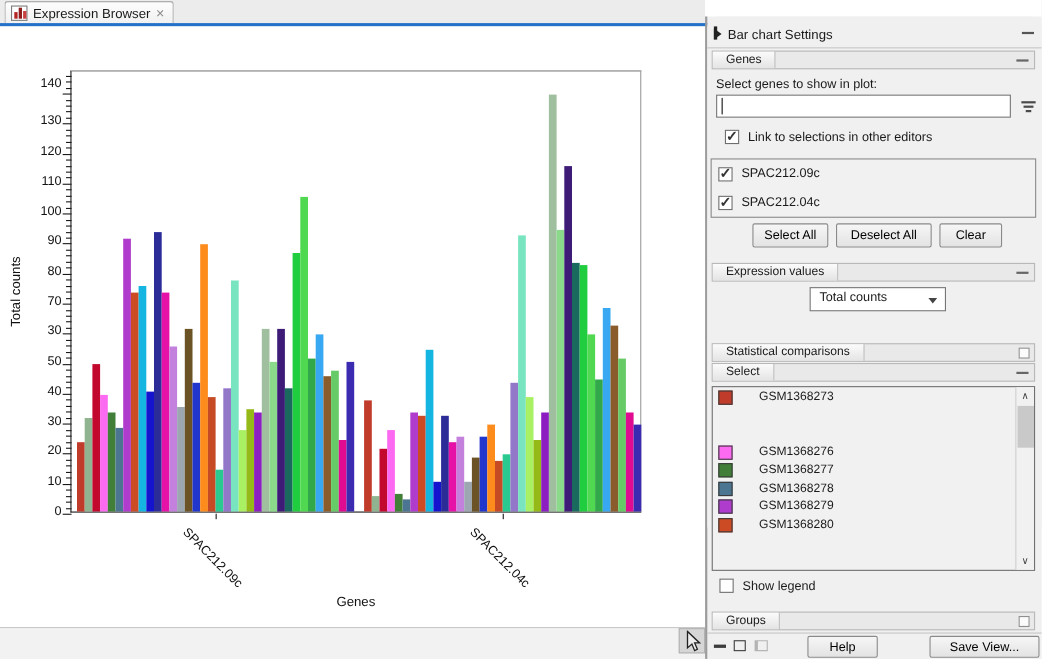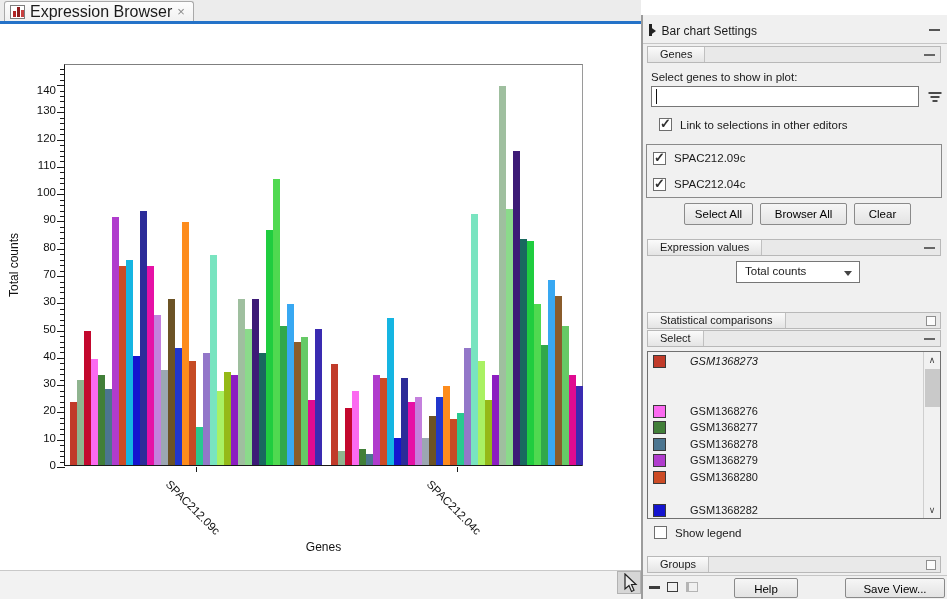--- a/index.html
+++ b/index.html
@@ -9,21 +9,21 @@
   
   .tabbar { position:absolute; left:0; top:0; width:641px; height:21px; background:#ececec; }
   .tab { position:absolute; left:4px; top:1px; height:20px; display:flex; align-items:center; gap:5px;
          padding:0 8px 0 5px; background:linear-gradient(#fdfdfd,#f1f1f1); border:1px solid #a9a9a9; border-bottom:none;
          border-radius:3px 3px 0 0; }
   .tabicon { position:relative; width:15px; height:14px; background:#fff; border:1px solid #7d7d7d; }
   .tabicon i { position:absolute; bottom:1px; width:3px; }
   .tabicon i:nth-child(1){ left:2px; height:6px; background:#b22525; }
   .tabicon i:nth-child(2){ left:6px; height:10px; background:#8f1d1d; }
   .tabicon i:nth-child(3){ left:10px; height:7px; background:#c84040; }
-  .tabtitle { font-size:16px; white-space:nowrap; }
+  .tabtitle { font-size:12px; white-space:nowrap; }
   .tabclose { color:#8a8a8a; font-size:13px; line-height:12px; cursor:default; }
   .accent { position:absolute; left:0; top:21px; width:643px; height:3px; background:#2472c8; }
 
   
   .chart-area { position:absolute; left:0; top:24px; width:641px; height:546px; background:#ffffff; }
   .plot { position:absolute; left:64px; top:40px; width:519px; height:402px; background:#fff;
           border-left:1.5px solid #1a1a1a; border-bottom:1.5px solid #1a1a1a;
           border-top:1.5px solid #7f7f7f; border-right:1px solid #9a9a9a; }
   .bar { position:absolute; bottom:0; }
   .ytick { position:absolute; height:1px; background:#1a1a1a; }
@@ -274,21 +274,21 @@
       <div class="ylabel" style="left: 20px; top: 325.9px;">40</div>
       <div class="ylabel" style="left: 20px; top: 298.6px;">50</div>
       <div class="ylabel" style="left: 20px; top: 271.3px;">30</div>
       <div class="ylabel" style="left: 20px; top: 244px;">70</div>
       <div class="ylabel" style="left: 20px; top: 216.7px;">80</div>
       <div class="ylabel" style="left: 20px; top: 189.4px;">90</div>
       <div class="ylabel" style="left: 20px; top: 162.1px;">100</div>
       <div class="ylabel" style="left: 20px; top: 134.9px;">110</div>
       <div class="ylabel" style="left: 20px; top: 107.6px;">120</div>
       <div class="ylabel" style="left: 20px; top: 80.3px;">130</div>
-      <div class="ylabel" style="left: 20px; top: 60px;">140</div>
+      <div class="ylabel" style="left: 20px; top: 46px;">140</div>
     </div>
 
   <div class="toolstrip">
     
     
     
     
     
   </div>
 
@@ -335,21 +335,21 @@
         </div>
         <div class="grow" style="top: 27px;">
           <div class="cb">
             <span class="tick">✓</span>
           </div>
           <div class="glabel">SPAC212.04c</div>
         </div>
       </div>
 
     <button class="pbtn" style="left:41px; top:188px; width:69px;">Select All</button>
-    <button class="pbtn" style="left:117px; top:188px; width:87px;">Browser All</button>
+    <button class="pbtn" style="left:117px; top:188px; width:87px;">Deselect All</button>
     <button class="pbtn" style="left:211px; top:188px; width:57px;">Clear</button>
 
     <div class="sh" style="top:224px;">
       <span class="sh-label">Expression values</span>
       <span class="sh-min"></span>
     </div>
     <div class="combo">
       <span class="combo-text">Total counts</span>
       <span class="combo-arrow"></span>
     </div>
@@ -363,21 +363,21 @@
     <div class="sh" style="top:315px;">
       <span class="sh-label">Select</span>
       <span class="sh-min"></span>
     </div>
     <div class="samplist" id="sample-list">
       <div class="sscroll">
         <span class="sarrow" style="top:0;">∧</span>
         <span class="sarrow" style="bottom:0;">∨</span>
         <span class="sthumb"></span>
       </div>
-    <div class="srow" style="top: 2px; font-style: italic;">
+    <div class="srow" style="top: 2px;">
           <div class="swatch" style="background: rgb(193, 59, 42);"></div>
           <div class="slabel">GSM1368273</div>
         </div>
         <div class="srow" style="top: 51.7px;">
           <div class="swatch" style="background: rgb(251, 106, 240);"></div>
           <div class="slabel">GSM1368276</div>
         </div>
         <div class="srow" style="top: 68.2px;">
           <div class="swatch" style="background: rgb(65, 127, 56);"></div>
           <div class="slabel">GSM1368277</div>
@@ -386,24 +386,20 @@
           <div class="swatch" style="background: rgb(75, 117, 144);"></div>
           <div class="slabel">GSM1368278</div>
         </div>
         <div class="srow" style="top: 101.3px;">
           <div class="swatch" style="background: rgb(176, 60, 205);"></div>
           <div class="slabel">GSM1368279</div>
         </div>
         <div class="srow" style="top: 117.9px;">
           <div class="swatch" style="background: rgb(204, 75, 37);"></div>
           <div class="slabel">GSM1368280</div>
-        </div>
-        <div class="srow" style="top: 151px;">
-          <div class="swatch" style="background: rgb(20, 20, 207);"></div>
-          <div class="slabel">GSM1368282</div>
         </div>
       </div>
 
     <span class="cb" style="left:11px; top:511px;"></span>
     <div class="plabel" style="left:32px; top:512px;">Show legend</div>
 
     <div class="sh" style="top:541px;">
       <span class="sh-label">Groups</span>
       <span class="sh-sq"></span>
     </div>

